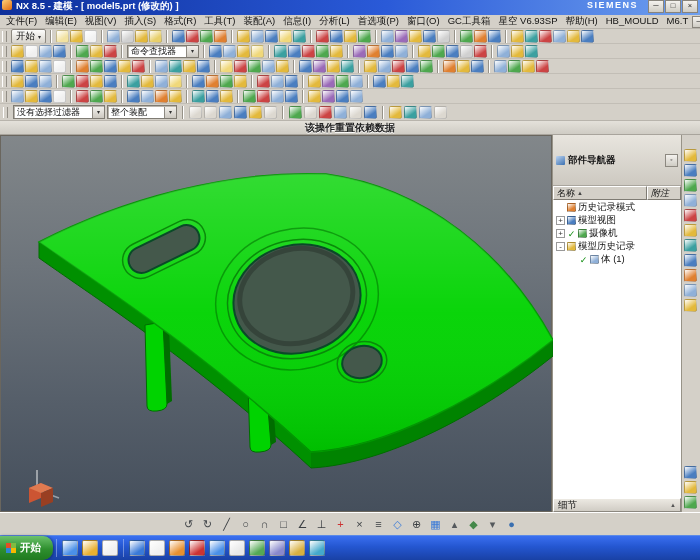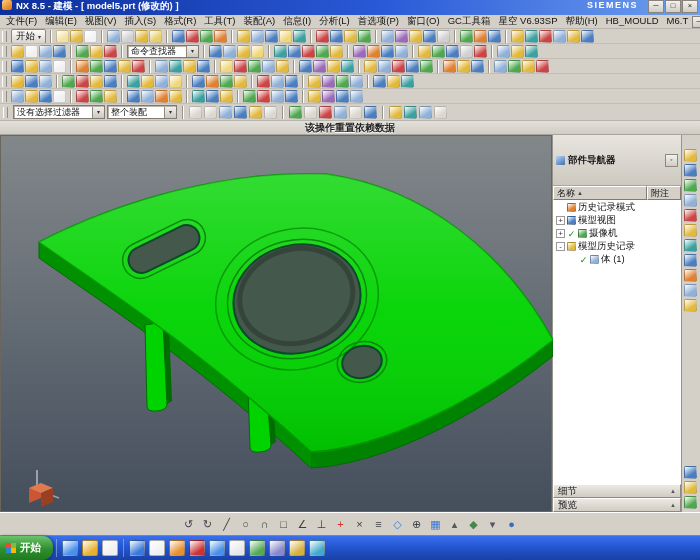--- a/index.html
+++ b/index.html
@@ -64,21 +64,21 @@
   .navhead{height:16px;flex:0 0 16px;display:flex;align-items:center;gap:3px;
     background:linear-gradient(#e8e5de,#cdc9c1);border-bottom:1px solid #a9a59d;padding:17px 3px;
     font-size:9.5px;font-weight:bold;}
   .navhead .hicon{width:9px;height:9px;background:linear-gradient(145deg,#bcd4f0,#3a6fb0);border-radius:1px;}
   .navhead .pin{margin-left:auto;width:11px;height:11px;background:linear-gradient(#f4f2ee,#cfccc4);
     border:1px solid #8c8880;font-size:7px;line-height:10px;text-align:center;}
   .colhead{height:14px;flex:0 0 14px;display:flex;background:#d4d0c8;font-size:9px;}
   .colcell{border:1px solid;border-color:#fff #7f7b73 #7f7b73 #fff;padding:0 3px;
     display:flex;align-items:center;gap:2px;box-sizing:border-box;}
   .colcell.name{flex:1;}
-  .colcell.note{width:34px;flex:0 0 34px;}
+  .colcell.note{width:34px;flex:0 0 34px;font-style:italic;}
   .sortarrow{font-size:6px;color:#444;}
   .treearea{flex:1;background:#fff;overflow:hidden;padding-top:1px;}
   .trow{height:13px;display:flex;align-items:center;gap:2px;font-size:9.5px;white-space:nowrap;}
   .exp{width:9px;height:9px;flex:0 0 9px;border:1px solid #999;background:#fff;
     font-size:8px;line-height:7px;text-align:center;color:#333;box-sizing:border-box;}
   .exp.noexp{border-color:transparent;background:transparent;}
   .chk{color:#0a8a0a;font-size:9px;width:9px;flex:0 0 9px;text-align:center;}
   .ticon{width:9px;height:9px;flex:0 0 9px;border-radius:1px;border:1px solid rgba(0,0,0,.25);box-sizing:border-box;}
   .tlabel{overflow:hidden;}
   .navsections{flex:0 0 auto;}
@@ -485,24 +485,20 @@
           <span class="chk">✓</span>
           <span class="ticon" style="background: linear-gradient(145deg, rgb(255, 255, 255), rgb(143, 176, 216) 65%);"></span>
           <span class="tlabel">体 (1)</span>
         </div>
       </div>
     <div id="nav-sections" class="navsections">
         <div class="secbar">
           <span>细节</span>
           <span class="chev">▲</span>
         </div>
-        <div class="secbar">
-          <span>预览</span>
-          <span class="chev">▲</span>
-        </div>
       </div>
   </div>
 
   <div class="rightstrip">
     <span id="rs-top" style="display:flex;flex-direction:column;gap:2px;">
         <span class="ti" style="background: linear-gradient(145deg, rgb(255, 255, 255), rgb(227, 185, 60) 65%);"></span>
         <span class="ti" style="background: linear-gradient(145deg, rgb(255, 255, 255), rgb(74, 126, 192) 65%);"></span>
         <span class="ti" style="background: linear-gradient(145deg, rgb(255, 255, 255), rgb(78, 168, 78) 65%);"></span>
         <span class="ti" style="background: linear-gradient(145deg, rgb(255, 255, 255), rgb(143, 176, 216) 65%);"></span>
         <span class="ti" style="background: linear-gradient(145deg, rgb(255, 255, 255), rgb(204, 68, 68) 65%);"></span>

